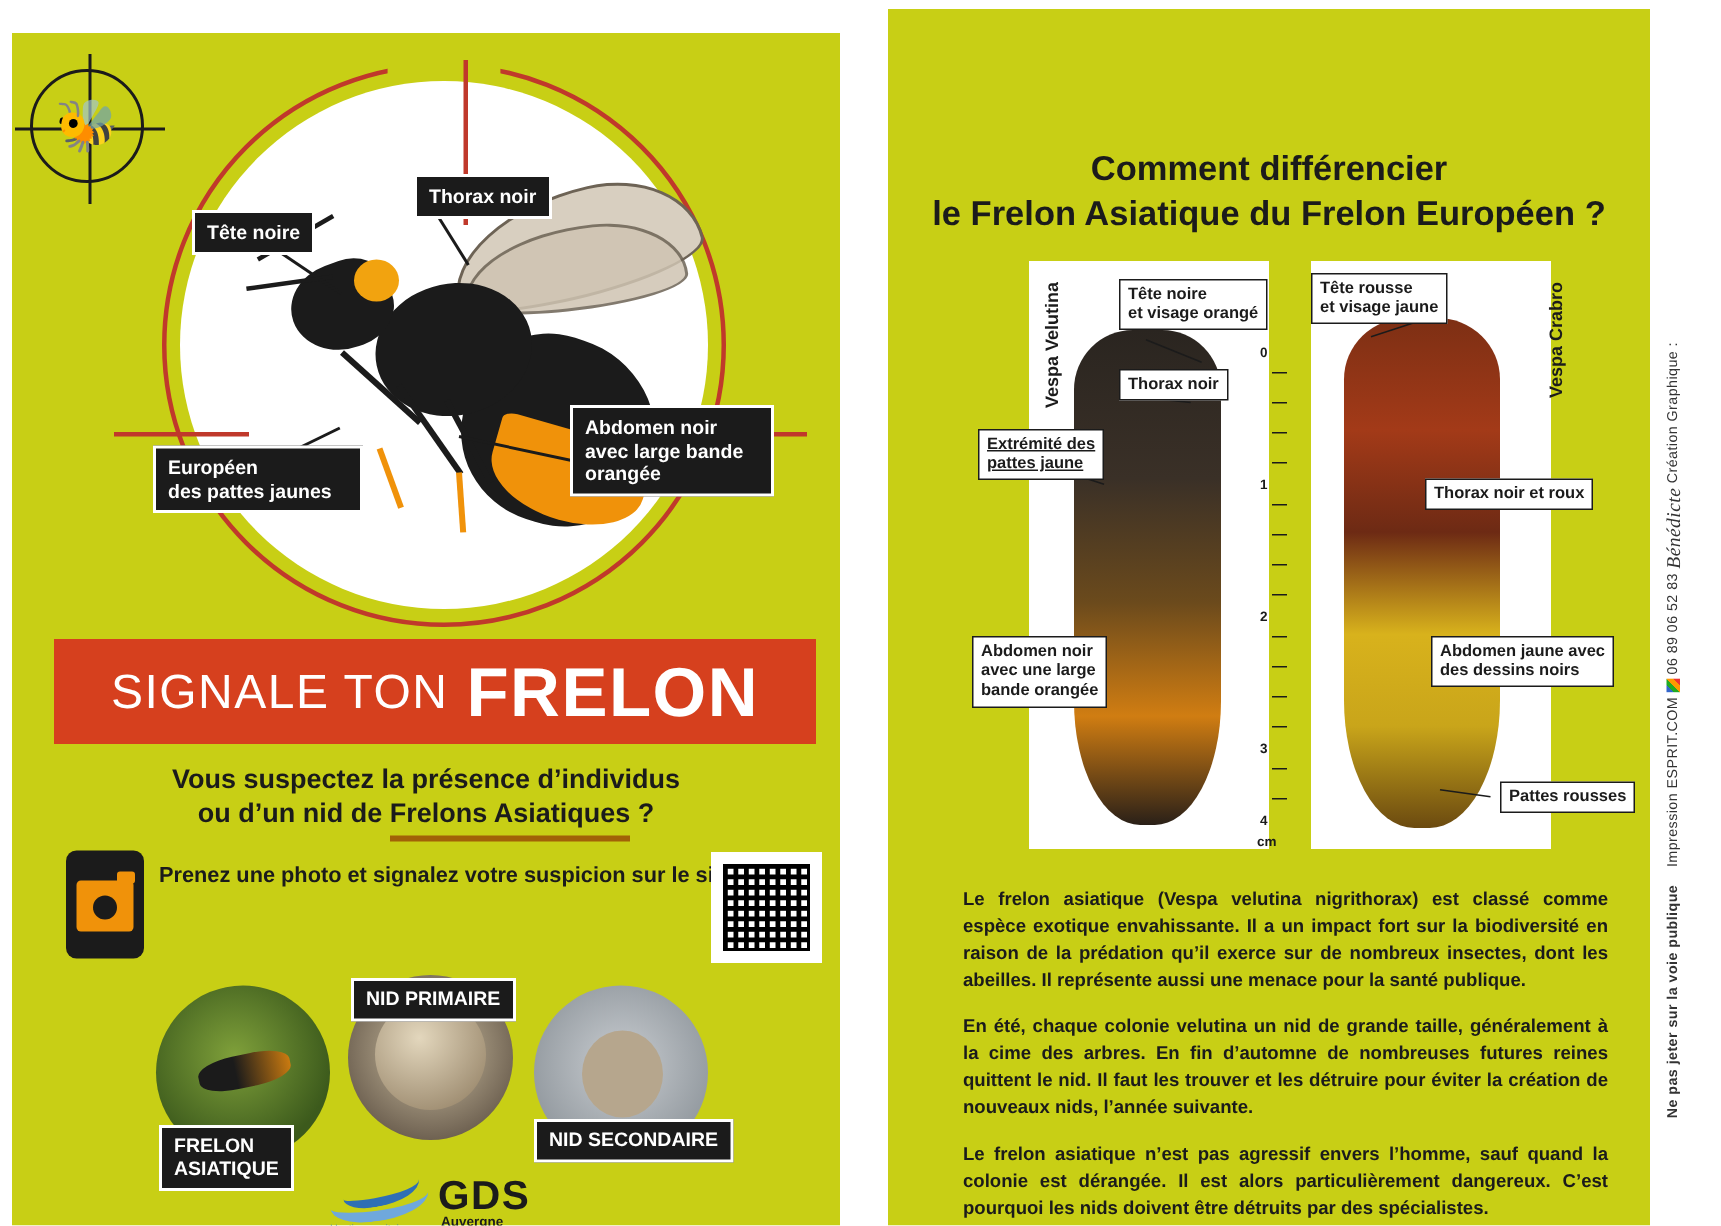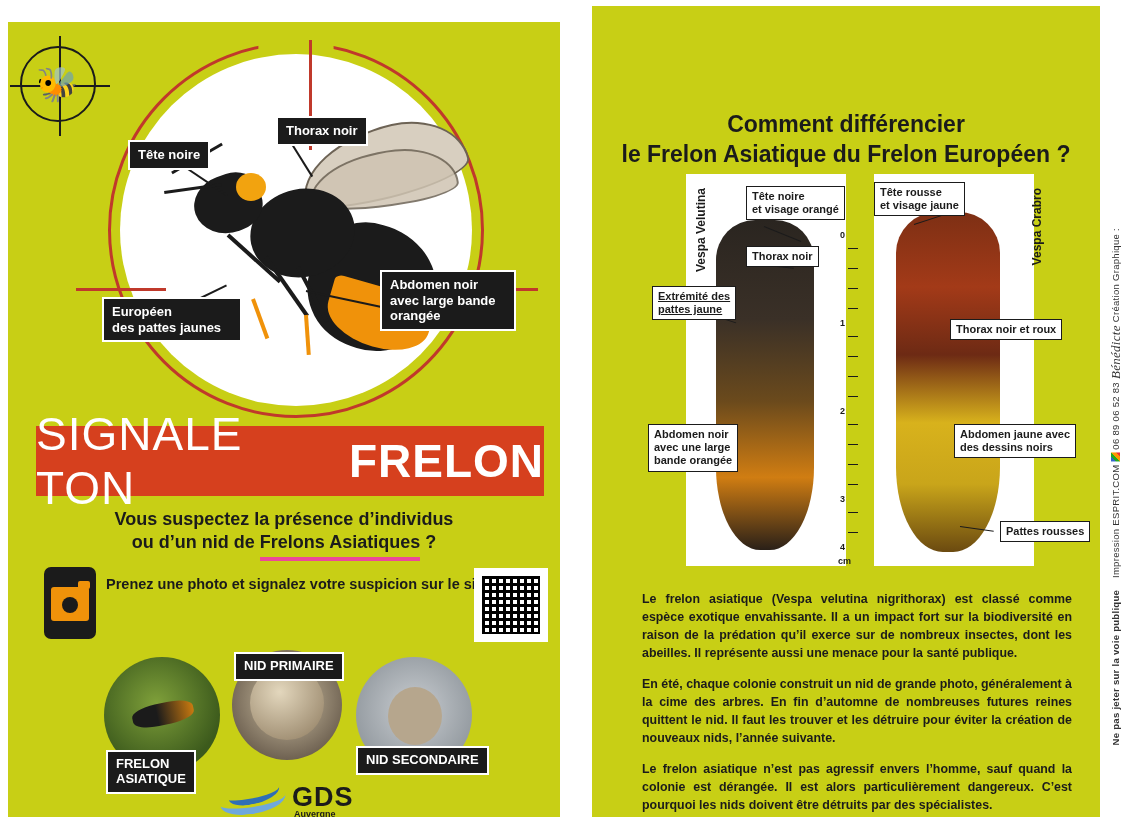--- a/index.html
+++ b/index.html
@@ -114,31 +114,31 @@
     padding: 5px 8px; border: 2px solid #ffffff;
   }
   .leader { position: absolute; background: #1b1b1b; height: 2px; transform-origin: left center; }
 
   .signale-banner {
     position: absolute; left: 28px; top: 404px;
     width: 508px; height: 70px;
     background: #d6401e;
     display: flex; align-items: center; justify-content: center;
   }
-  .signale-banner .t1 { color: #ffffff; font-size: 46px; letter-spacing: 1px; font-weight: 400; }
+  .signale-banner .t1 { color: #ffffff; font-size: 32px; letter-spacing: 1px; font-weight: 400; }
   .signale-banner .t2 { color: #ffffff; font-size: 46px; letter-spacing: 1px; font-weight: bold; margin-left: 12px; }
 
   .suspect {
     position: absolute; left: 0; top: 486px; width: 552px;
     text-align: center; color: #1b1b1b;
     font-size: 18px; font-weight: bold; line-height: 1.3;
   }
   .suspect .underline {
     display: inline-block;
-    border-bottom: 4px solid #ec4899;
+    border-bottom: 4px solid #a16207;
     padding-bottom: 2px;
   }
 
   .phone-icon {
     position: absolute; left: 36px; top: 545px; width: 52px; height: 72px;
     background: #1b1b1b; border-radius: 7px;
   }
   .phone-icon .screen {
     position: absolute; left: 7px; top: 20px; width: 38px; height: 34px; background: #f0920a; border-radius: 3px;
   }
@@ -229,21 +229,21 @@
     width: 452px; height: 72px;
     background: #d6401e; color: #fff;
     text-align: center; padding: 9px 12px;
   }
   .red-header .l1 { font-size: 13.5px; font-weight: bold; line-height: 1.25; }
   .red-header .l2 { font-size: 21px; font-weight: bold; margin-top: 6px; }
 
   .comment {
     position: absolute; left: 0; top: 92px; width: 508px;
     text-align: center; color: #1b1b1b;
-    font-size: 23px; font-weight: bold; line-height: 1.3; margin-top: 12px;
+    font-size: 23px; font-weight: bold; line-height: 1.3;
   }
 
   .compare { position: absolute; left: 46px; top: 168px; width: 430px; height: 400px; }
   .spec-box {
     position: absolute; top: 0; width: 160px; height: 392px;
     background: #ffffff;
   }
   .spec-box.left { left: 48px; }
   .spec-box.right { left: 236px; }
   .vlabel {
@@ -461,21 +461,21 @@
 
     <div class="clbl" style="left:282px; top:176px; white-space:pre-line;"><span>Tête rousse
 et visage jaune</span></div>
     <div class="clbl" style="left:358px; top:313px;"><span>Thorax noir et roux</span></div>
     <div class="clbl" style="left:362px; top:418px; white-space:pre-line;"><span>Abdomen jaune avec
 des dessins noirs</span></div>
     <div class="clbl" style="left:408px; top:515px;"><span>Pattes rousses</span></div>
 
     <div class="body-text">
       <p>Le frelon asiatique (Vespa velutina nigrithorax) est classé comme espèce exotique envahissante. Il a un impact fort sur la biodiversité en raison de la prédation qu’il exerce sur de nombreux insectes, dont les abeilles. Il représente aussi une menace pour la santé publique.</p>
-      <p>En été, chaque colonie construit un nid de grande photo, généralement à la cime des arbres. En fin d’automne de nombreuses futures reines quittent le nid. Il faut les trouver et les détruire pour éviter la création de nouveaux nids, l’année suivante.</p>
+      <p>En été, chaque colonie velutina un nid de grande taille, généralement à la cime des arbres. En fin d’automne de nombreuses futures reines quittent le nid. Il faut les trouver et les détruire pour éviter la création de nouveaux nids, l’année suivante.</p>
       <p>Le frelon asiatique n’est pas agressif envers l’homme, sauf quand la colonie est dérangée. Il est alors particulièrement dangereux. C’est pourquoi les nids doivent être détruits par des spécialistes.</p>
     </div>
   </div>
 
   <div class="credits">
     <span class="bold">Ne pas jeter sur la voie publique</span>
     <span>&nbsp;&nbsp;</span>
     <span>Impression</span>
     <span>ESPRIT.COM</span>
     <span class="rainbow"></span>

